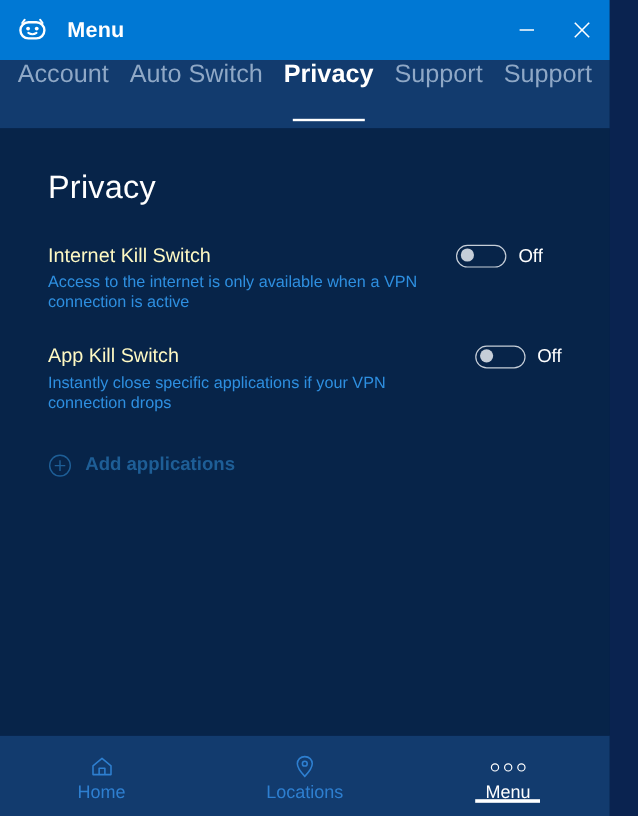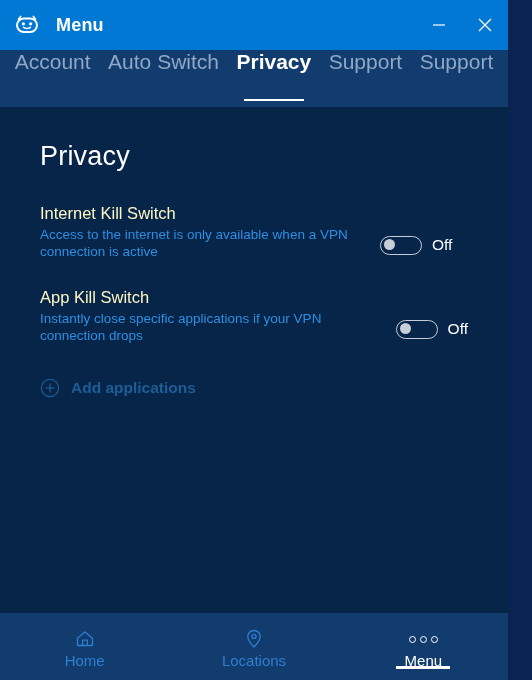--- a/index.html
+++ b/index.html
@@ -127,23 +127,23 @@
     font-weight: normal;
   }
   .setting-desc {
     color: #2E8FE0;
     font-size: 13.5px;
     line-height: 17px;
     margin: 0;
   }
   .toggle-wrap {
     display: flex;
-    align-items: flex-start;
-    flex: 0 0 auto;
-    margin-top: 32px;
+    align-items: center;
+    flex: 0 0 auto;
+    margin-top: 0;
     margin-left: 10px;
   }
   .toggle {
     width: 42px;
     height: 19px;
     border: 1.5px solid #C6CED8;
     border-radius: 11px;
     background: transparent;
     position: relative;
     cursor: pointer;

